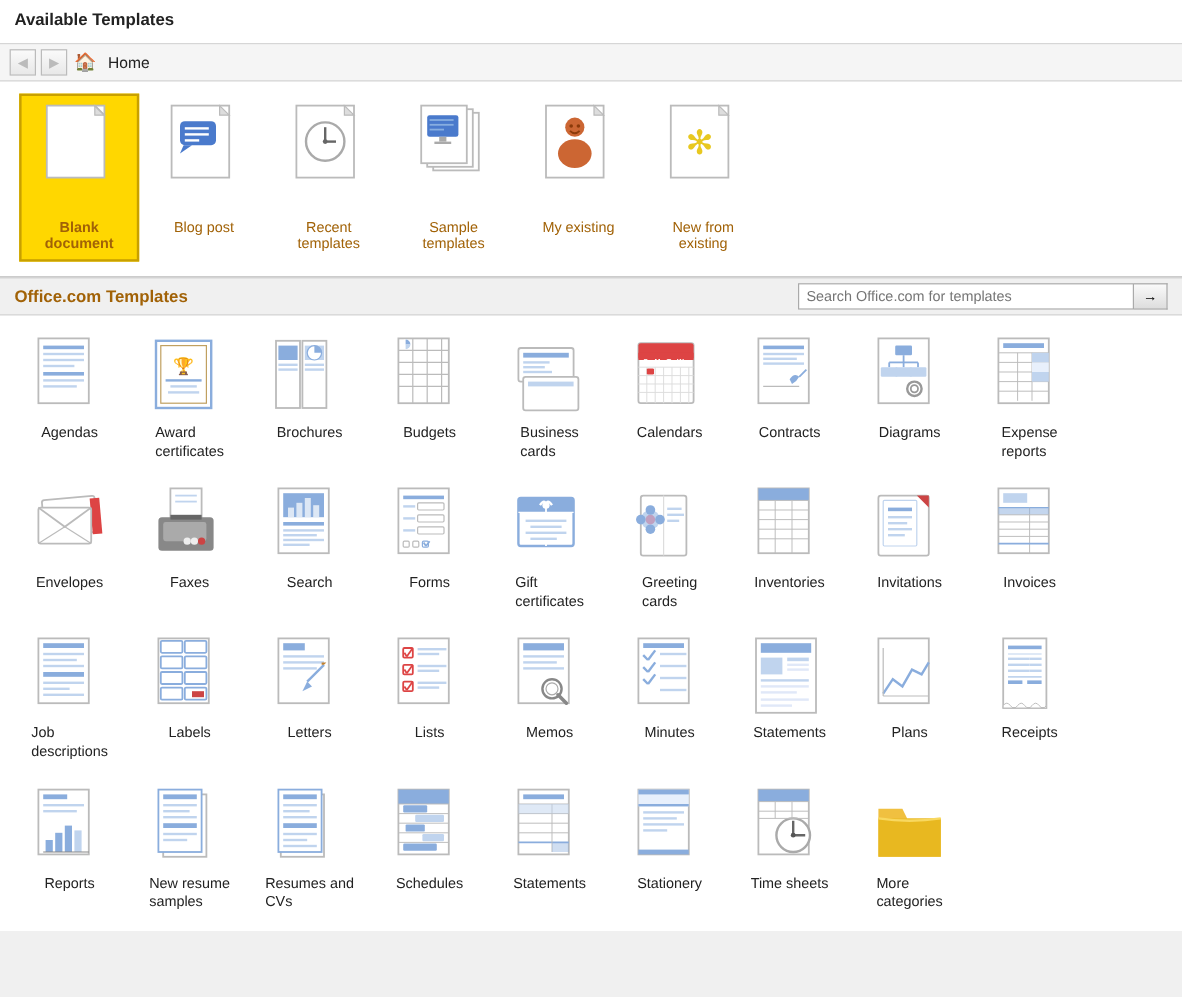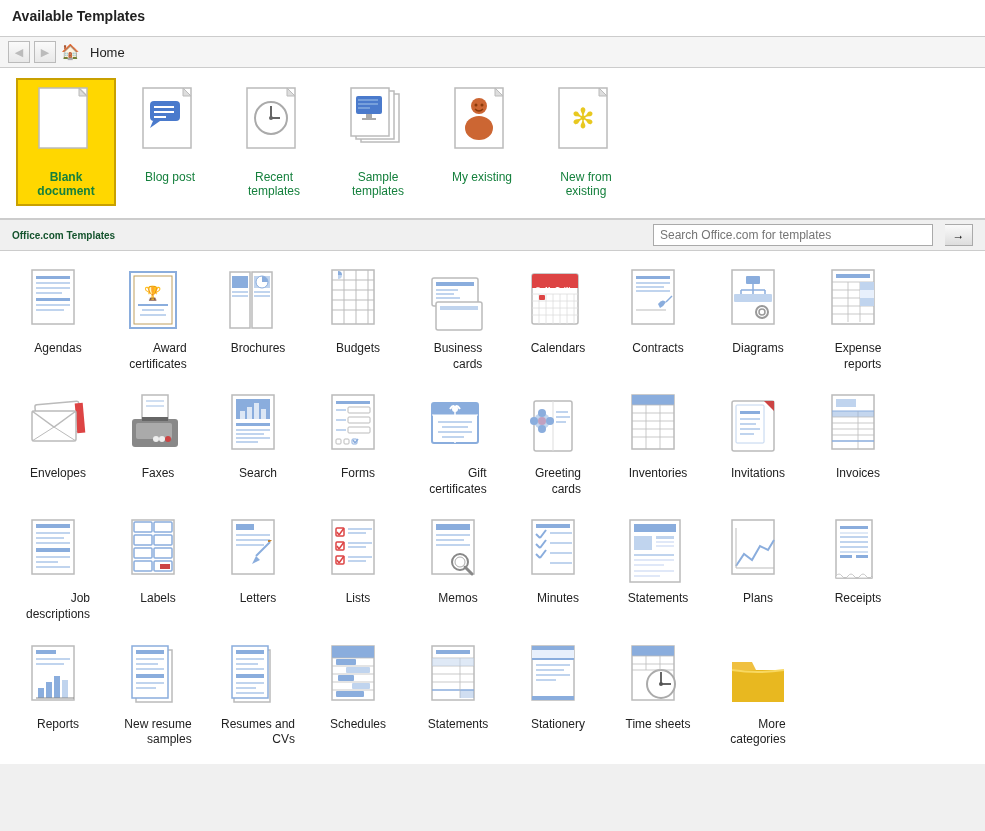--- a/index.html
+++ b/index.html
@@ -87,49 +87,49 @@
       width: 70px;
       height: 80px;
       display: flex;
       align-items: center;
       justify-content: center;
     }
 
     .template-item-top .label {
       text-align: center;
       font-size: 12px;
-      margin-top: 4px;
-      color: #15803d;
+      margin-top: 16px;
+      color: #a16207;
     }
 
     .template-item-top.selected .label {
       font-weight: bold;
     }
 
     .office-section-header {
       display: flex;
       align-items: center;
       justify-content: space-between;
       background: #f0f0f0;
       border-top: 1px solid #ccc;
       border-bottom: 1px solid #ccc;
       padding: 4px 12px;
     }
 
     .office-section-label {
-      font-size: 10px;
+      font-size: 14px;
       font-weight: bold;
-      color: #14532d;
+      color: #a16207;
       text-align: right;
     }
 
     .search-area {
       display: flex;
       align-items: flex-start;
-      gap: 12px;
+      gap: 0;
     }
 
     .search-input {
       width: 280px;
       height: 22px;
       border: 1px solid #aaa;
       padding: 2px 6px;
       font-size: 12px;
       outline: none;
       color: #888;
@@ -169,21 +169,21 @@
 
     .template-item .icon-area {
       width: 70px;
       height: 70px;
       display: flex;
       align-items: center;
       justify-content: center;
     }
 
     .template-item .label {
-      text-align: right;
+      text-align: left;
       font-size: 12px;
       margin-top: 4px;
       color: #222;
       line-height: 1.3;
     }
 
     
     svg { overflow: visible; }
   </style>
 </head>

